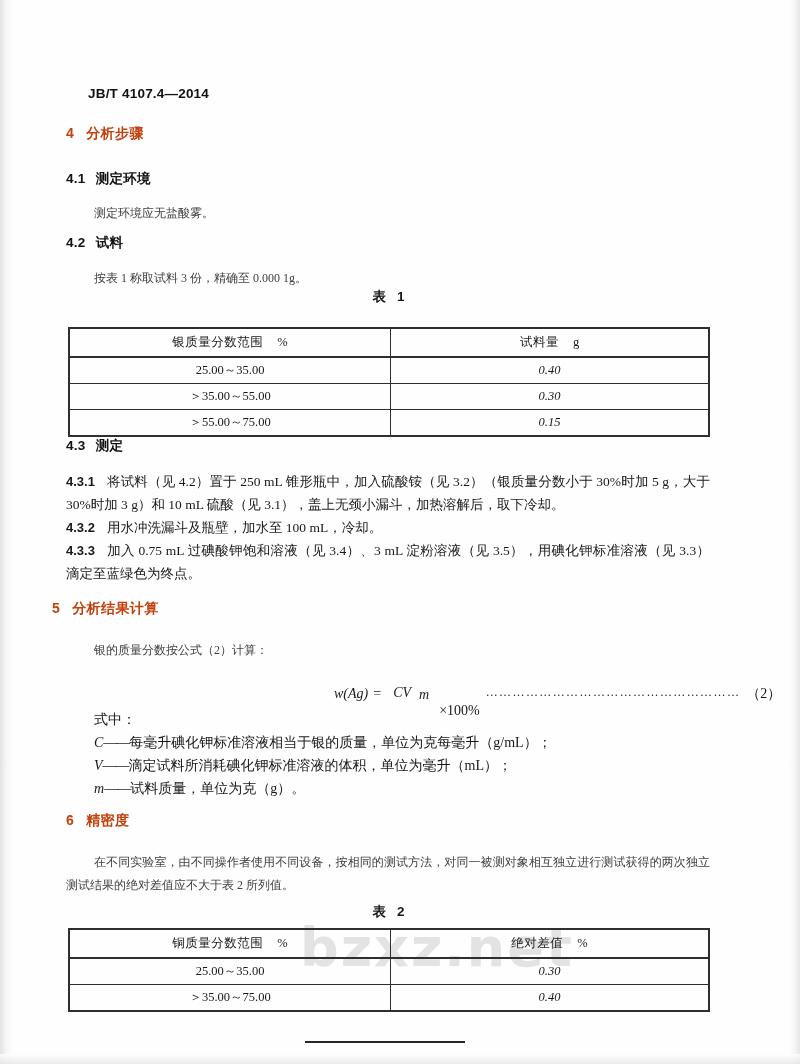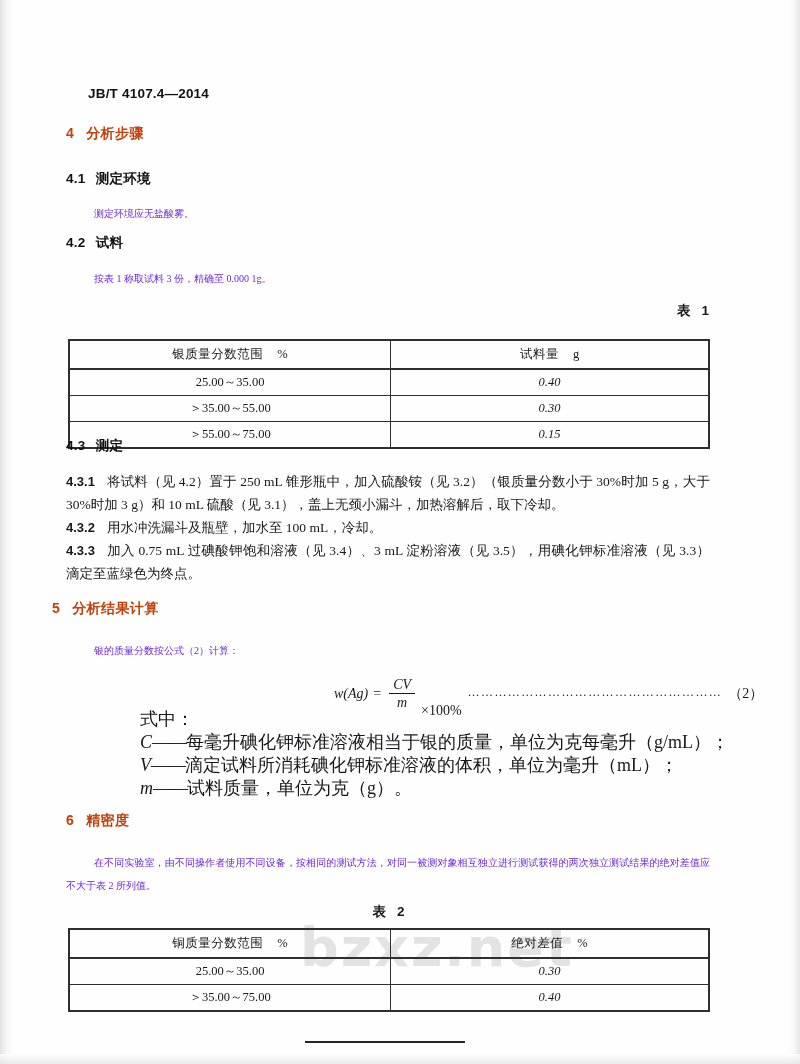--- a/index.html
+++ b/index.html
@@ -93,23 +93,23 @@
     font-size: 13.5px;
     font-weight: 700;
     color: #111;
     letter-spacing: .3px;
     white-space: nowrap;
   }
   .h-sub .num { margin-right: 10px; }
 
   .para {
     font-family: "Liberation Serif", serif;
-    font-size: 10px;
+    font-size: 12px;
     line-height: 23px;
-    color: #6d28d9;
+    color: #404040;
     text-align: justify;
   }
   .para-indent { text-indent: 28px; }
 
   .numbered {
     font-family: "Liberation Serif", serif;
     font-size: 13.5px;
     line-height: 23px;
     color: #18181a;
     text-align: justify;
@@ -166,21 +166,20 @@
     align-items: center;
     justify-content: flex-start;
     font-family: "Liberation Serif", serif;
     font-size: 14px;
     white-space: nowrap;
   }
   .f-lhs { font-style: italic; }
   .f-eq { margin: 0 5px; }
   .frac {
     display: inline-flex;
-    flex-direction: column;
     align-items: center;
     vertical-align: middle;
     margin: 0 3px;
     font-style: italic;
   }
   .frac .numr {
     padding: 0 4px 1px 4px;
     font-size: 14px;
     line-height: 14px;
   }
@@ -200,24 +199,23 @@
     letter-spacing: 1.4px;
     font-size: 12px;
     color: #222;
     position: relative;
     top: -1px;
   }
   .f-eqnum { margin-left: 2px; }
 
   .deflist {
     font-family: "Liberation Serif", serif;
-    font-size: 18px;
+    font-size: 14px;
     line-height: 23px;
     color: #18181a;
-    margin-left: 46px;
   }
   .deflist .sym {
     font-style: italic;
     font-family: "Liberation Serif", serif;
   }
   .dash { letter-spacing: -1px; }
 
   .footer-rule {
     position: absolute;
     left: 305px;
@@ -249,25 +247,25 @@
     <div class="blk h-sub" style="left:66px; top:170px;">
       <span class="num">4.1</span><span>测定环境</span>
     </div>
     <div class="blk para" style="left:94px; top:202px; width:600px;">测定环境应无盐酸雾。</div>
 
     <div class="blk h-sub" style="left:66px; top:234px;">
       <span class="num">4.2</span><span>试料</span>
     </div>
     <div class="blk para" style="left:94px; top:267px; width:600px;">按表 1 称取试料 3 份，精确至 0.000 1g。</div>
 
-    <div class="blk table-caption" style="left:68px; top:302px; width:642px;text-align:right;">
+    <div class="blk table-caption" style="left:68px; top:288px; width:642px;">
       <span>表</span><span class="cap-num">1</span>
     </div>
 
-    <div class="blk" style="left:68px; top:339px;">
+    <div class="blk" style="left:68px; top:327px;">
       <table class="std">
         <tbody>
           <tr class="hdr">
             <td class="c1">
               <span class="cell-sp">银质量分数范围</span><span class="hdr-unit">%</span>
             </td>
             <td class="c2">
               <span class="cell-sp">试料量</span><span class="hdr-unit">g</span>
             </td>
           </tr>

